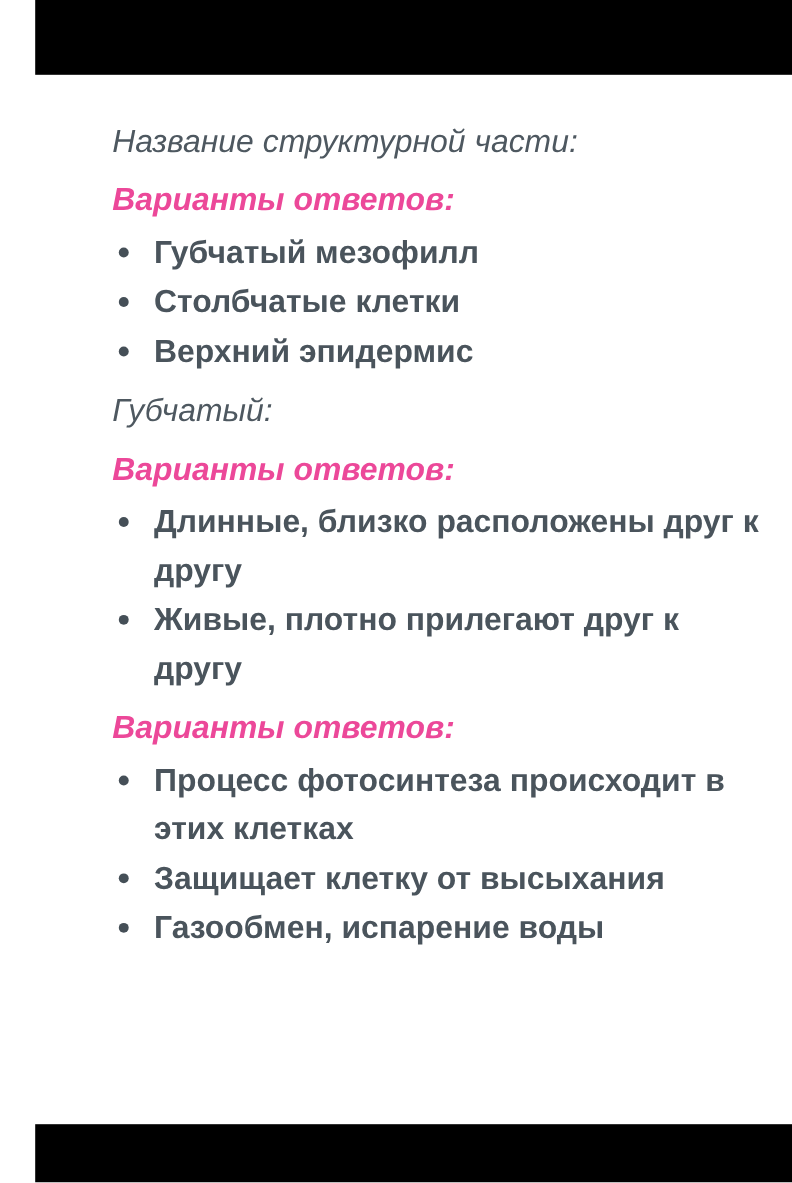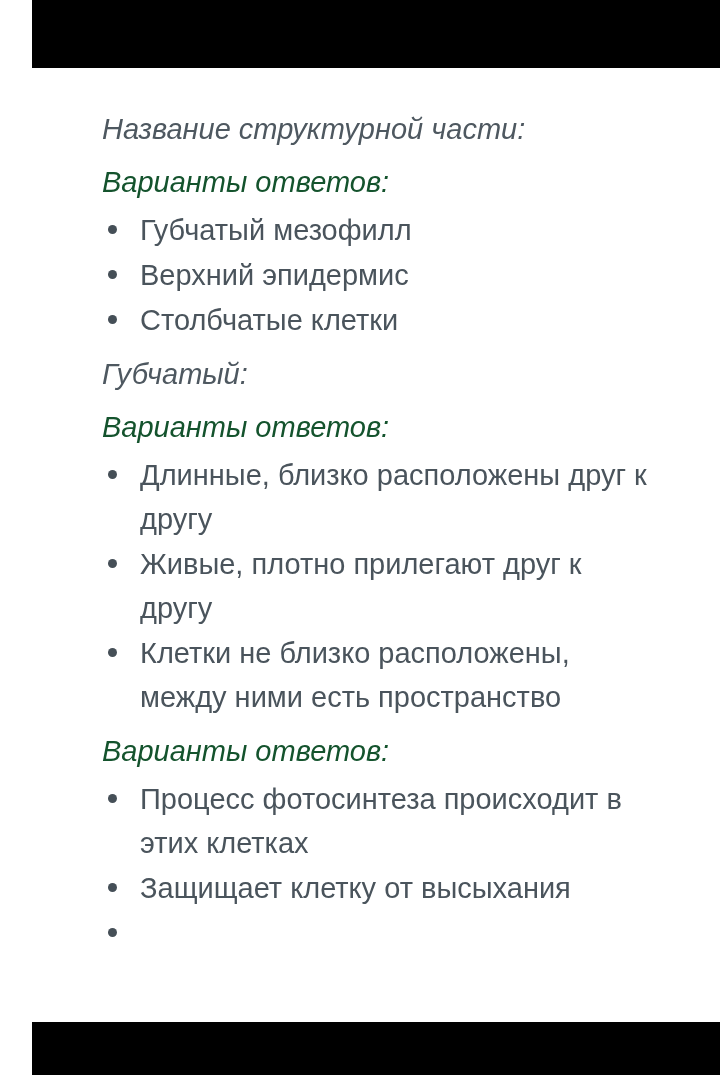--- a/index.html
+++ b/index.html
@@ -38,22 +38,22 @@
     line-height: 44px;
   }
   .section-label {
     font-style: italic;
     font-weight: 400;
     color: #4e5860;
     margin: 9px 0;
   }
   .options-heading {
     font-style: italic;
-    font-weight: 400;
-    color: #14532d;
+    font-weight: 700;
+    color: #ec4899;
     margin: 9px 0 4px 0;
   }
   ul.options-list {
     list-style: none;
     margin: 0 0 10px 0;
     padding: 0 0 0 38px;
   }
   ul.options-list li {
     position: relative;
     margin: 1px 0;
@@ -63,79 +63,76 @@
     position: absolute;
     left: -32px;
     top: 17px;
     width: 9px;
     height: 9px;
     border-radius: 50%;
     background: #454f57;
   }
   ul.options-list li .option-text {
     white-space: pre-line;
+    font-weight: bold;
   }
 </style>
 </head>
 <body>
 
 <div class="page">
   <div class="top-bar"></div>
 
   <div class="content">
 
     <p class="section-label">Название структурной части:</p>
     <p class="options-heading">Варианты ответов:</p>
     <ul class="options-list">
       <li>
         <span class="bullet-dot"></span>
         <span class="option-text">Губчатый мезофилл</span>
       </li>
       <li>
         <span class="bullet-dot"></span>
-        <span class="option-text">Верхний эпидермис</span>
+        <span class="option-text">Столбчатые клетки</span>
       </li>
       <li>
         <span class="bullet-dot"></span>
-        <span class="option-text">Столбчатые клетки</span>
+        <span class="option-text">Верхний эпидермис</span>
       </li>
     </ul>
 
     <p class="section-label">Губчатый:</p>
     <p class="options-heading">Варианты ответов:</p>
     <ul class="options-list">
       <li>
         <span class="bullet-dot"></span>
         <span class="option-text">Длинные, близко расположены друг к
 другу</span>
       </li>
       <li>
         <span class="bullet-dot"></span>
         <span class="option-text">Живые, плотно прилегают друг к
 другу</span>
       </li>
-      <li>
-        <span class="bullet-dot"></span>
-        <span class="option-text">Клетки не близко расположены,
-между ними есть пространство</span>
-      </li>
     </ul>
 
     <p class="options-heading">Варианты ответов:</p>
     <ul class="options-list">
       <li>
         <span class="bullet-dot"></span>
         <span class="option-text">Процесс фотосинтеза происходит в
 этих клетках</span>
       </li>
       <li>
         <span class="bullet-dot"></span>
         <span class="option-text">Защищает клетку от высыхания</span>
       </li>
       <li>
         <span class="bullet-dot"></span>
+        <span class="option-text">Газообмен, испарение воды</span>
       </li>
     </ul>
 
   </div>
 
   <div class="bottom-bar"></div>
 </div>
 
 </body></html>

